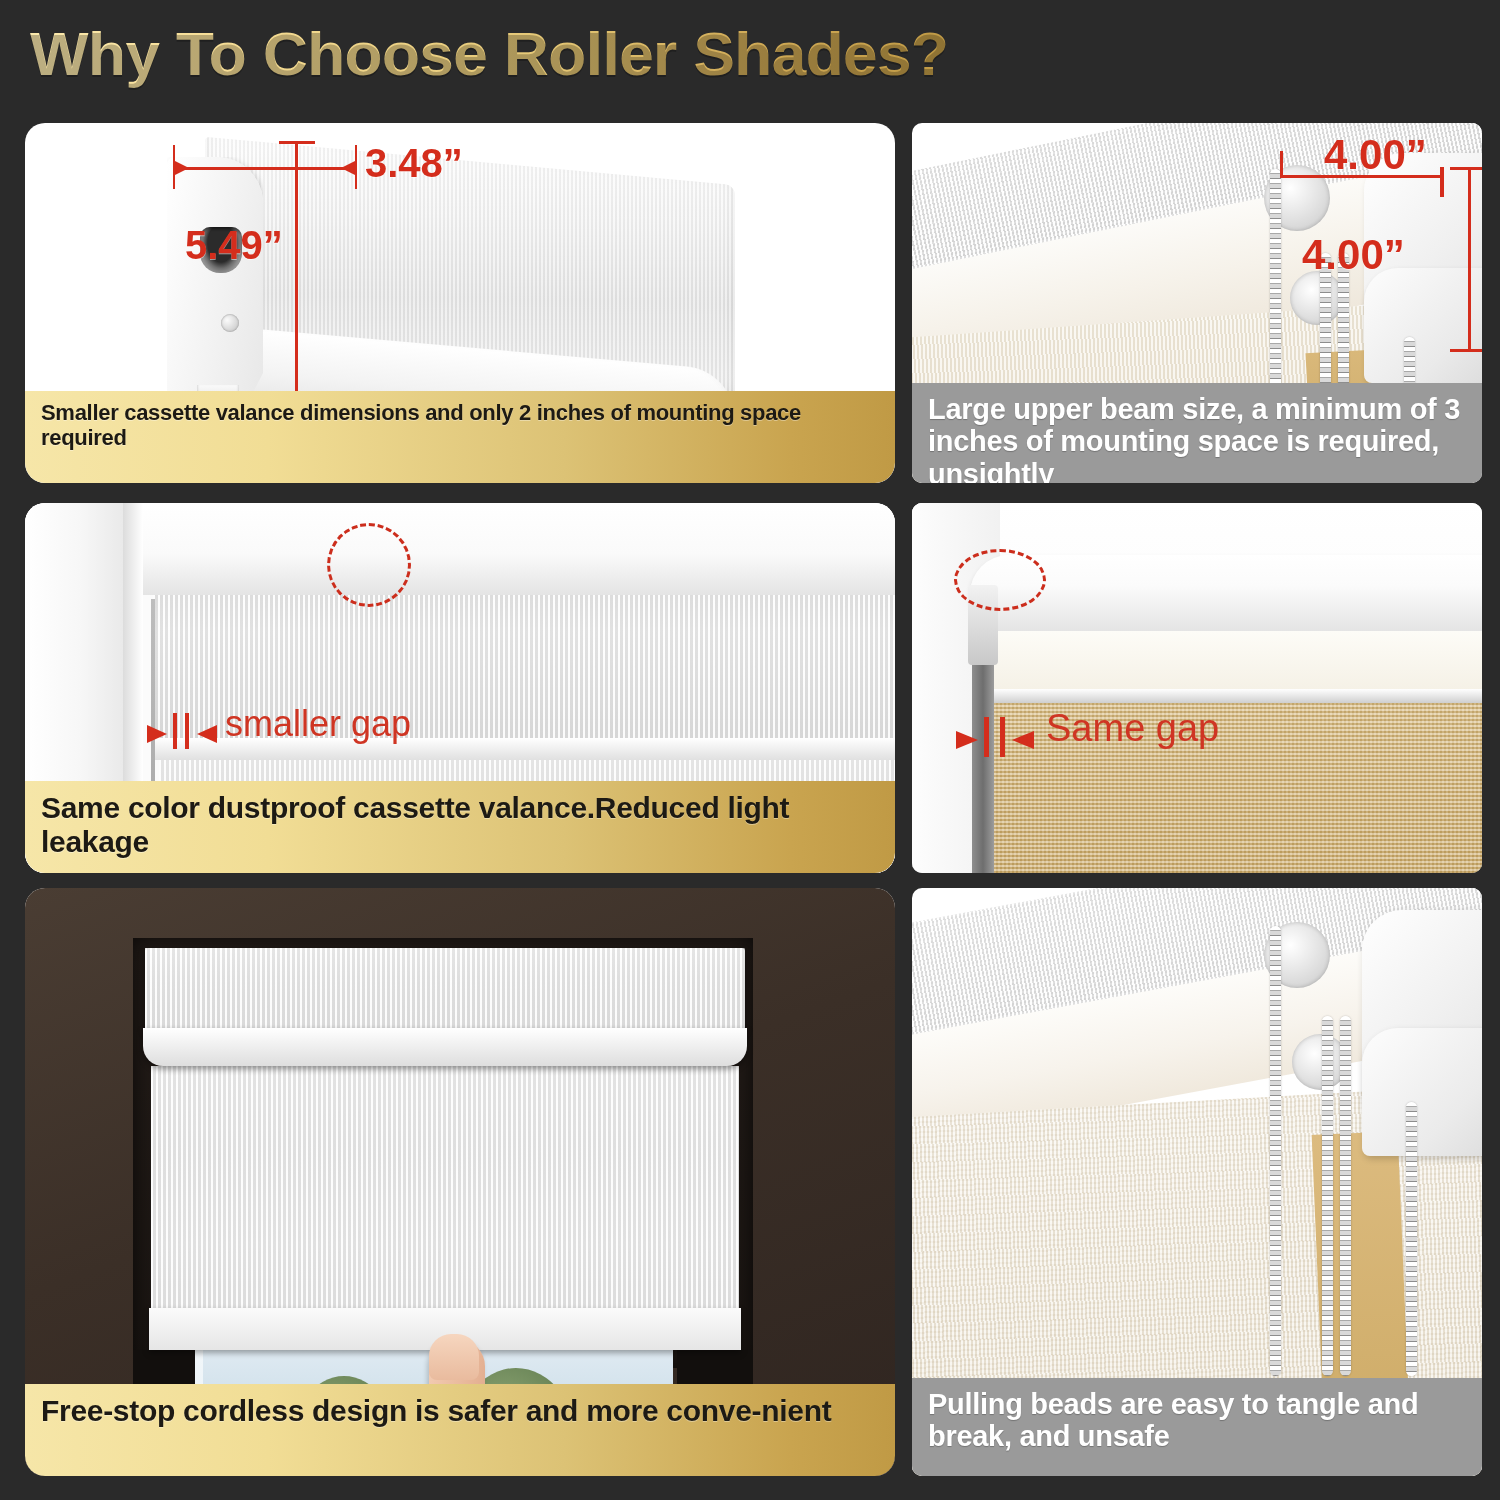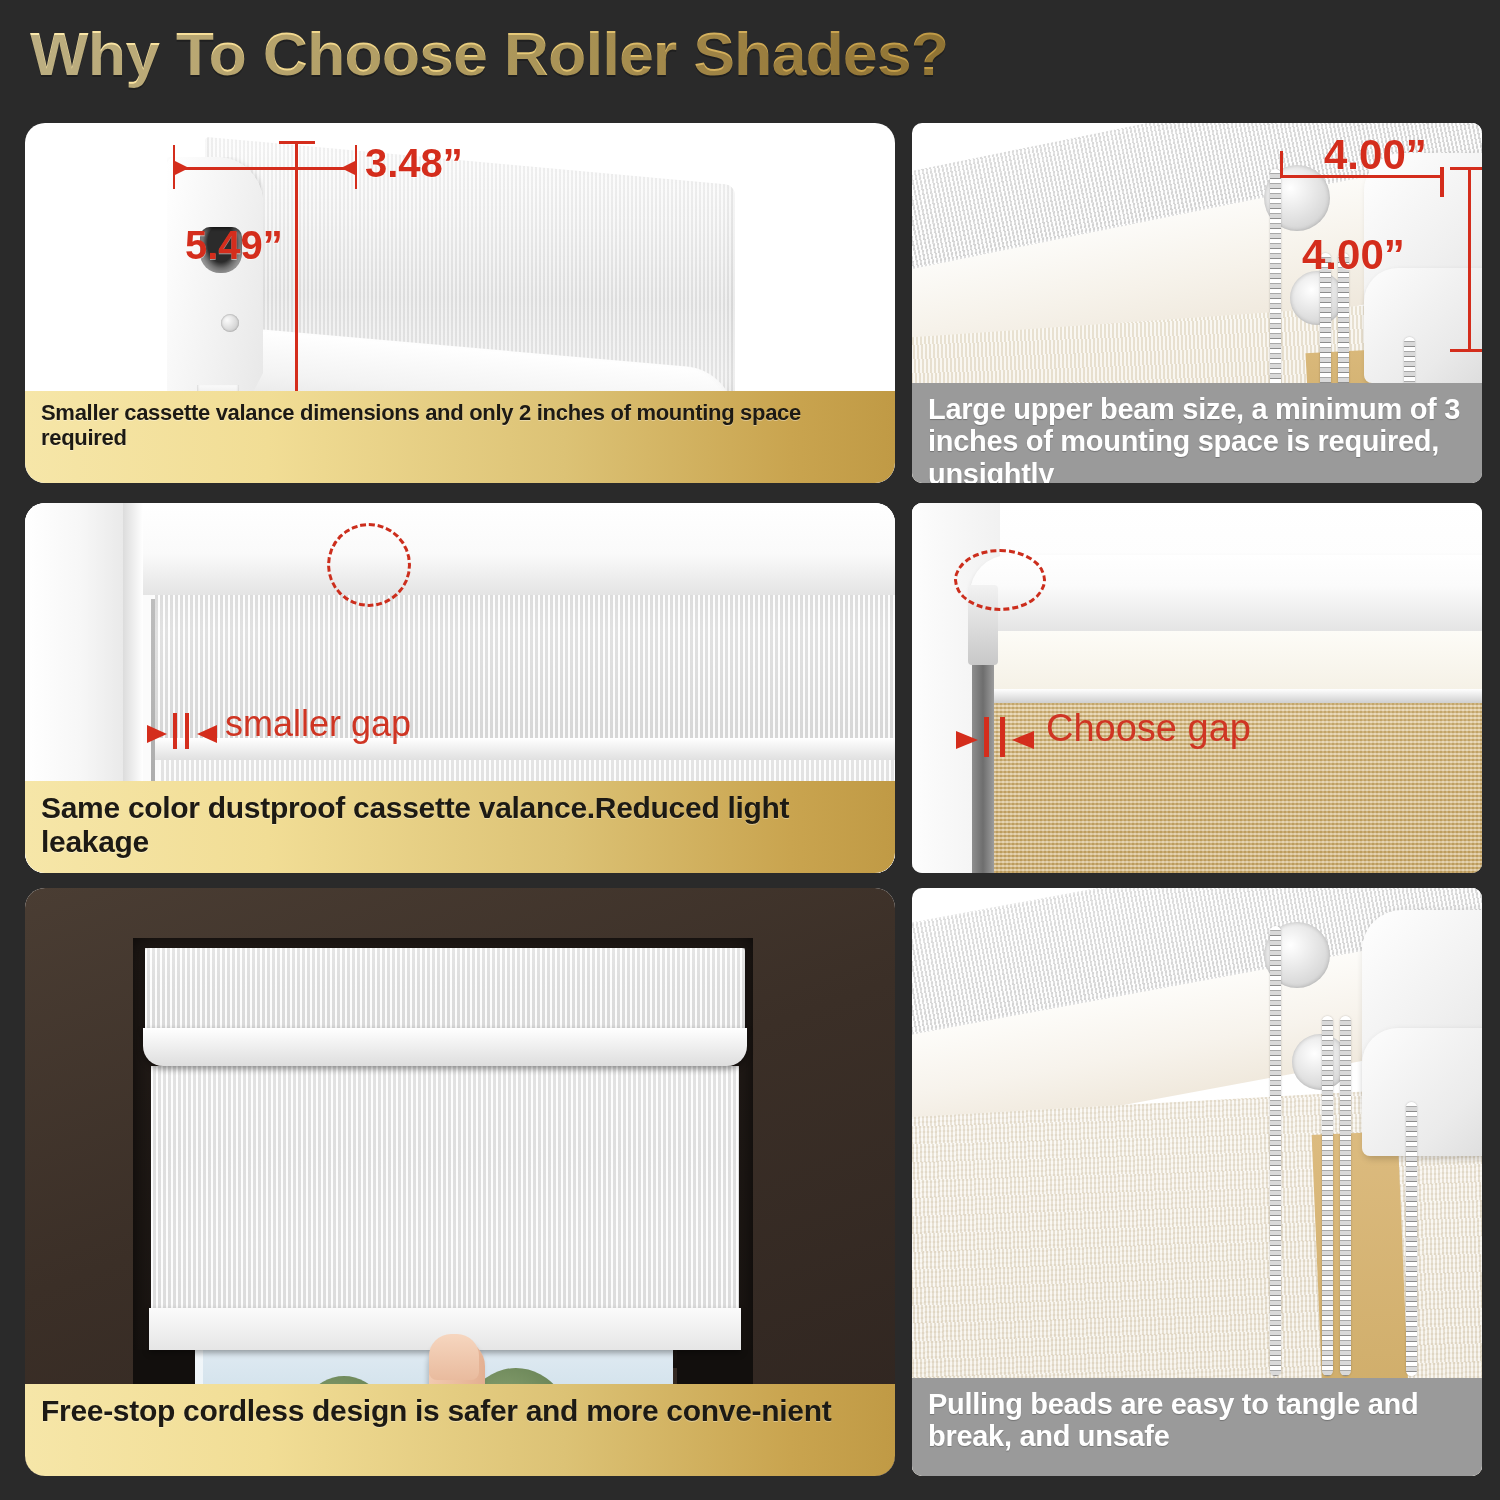--- a/index.html
+++ b/index.html
@@ -318,21 +318,21 @@
     <div class="p4-tan"></div>
     <div class="p4-gapcol"></div>
     <div class="p4-bracket"></div>
 
     <div class="dashcircle" style="left:42px;top:46px;width:86px;height:56px;"></div>
 
     <div class="arrow-r" style="left:44px;top:228px;border-top-width:9px;border-bottom-width:9px;border-left-width:22px;"></div>
     <div class="dline" style="left:72px;top:214px;width:5px;height:40px;"></div>
     <div class="dline" style="left:88px;top:214px;width:5px;height:40px;"></div>
     <div class="arrow-l" style="left:100px;top:228px;border-top-width:9px;border-bottom-width:9px;border-right-width:22px;"></div>
-    <div class="gap-text" style="left:134px;top:204px;font-size:38px;">Choose gap</div>
+    <div class="gap-text" style="left:134px;top:204px;font-size:38px;">Same gap</div>
   </div>
 </div>
 
 <div class="panel rounded" style="left:25px;top:888px;width:870px;height:588px;">
   <div class="photo">
     <div class="p5-room"></div>
     <div class="p5-recess"></div>
     <div class="p5-sky"></div>
     <div class="p5-window">
       <div class="tree" style="left:14px;top:46px;width:92px;height:120px;"></div>

